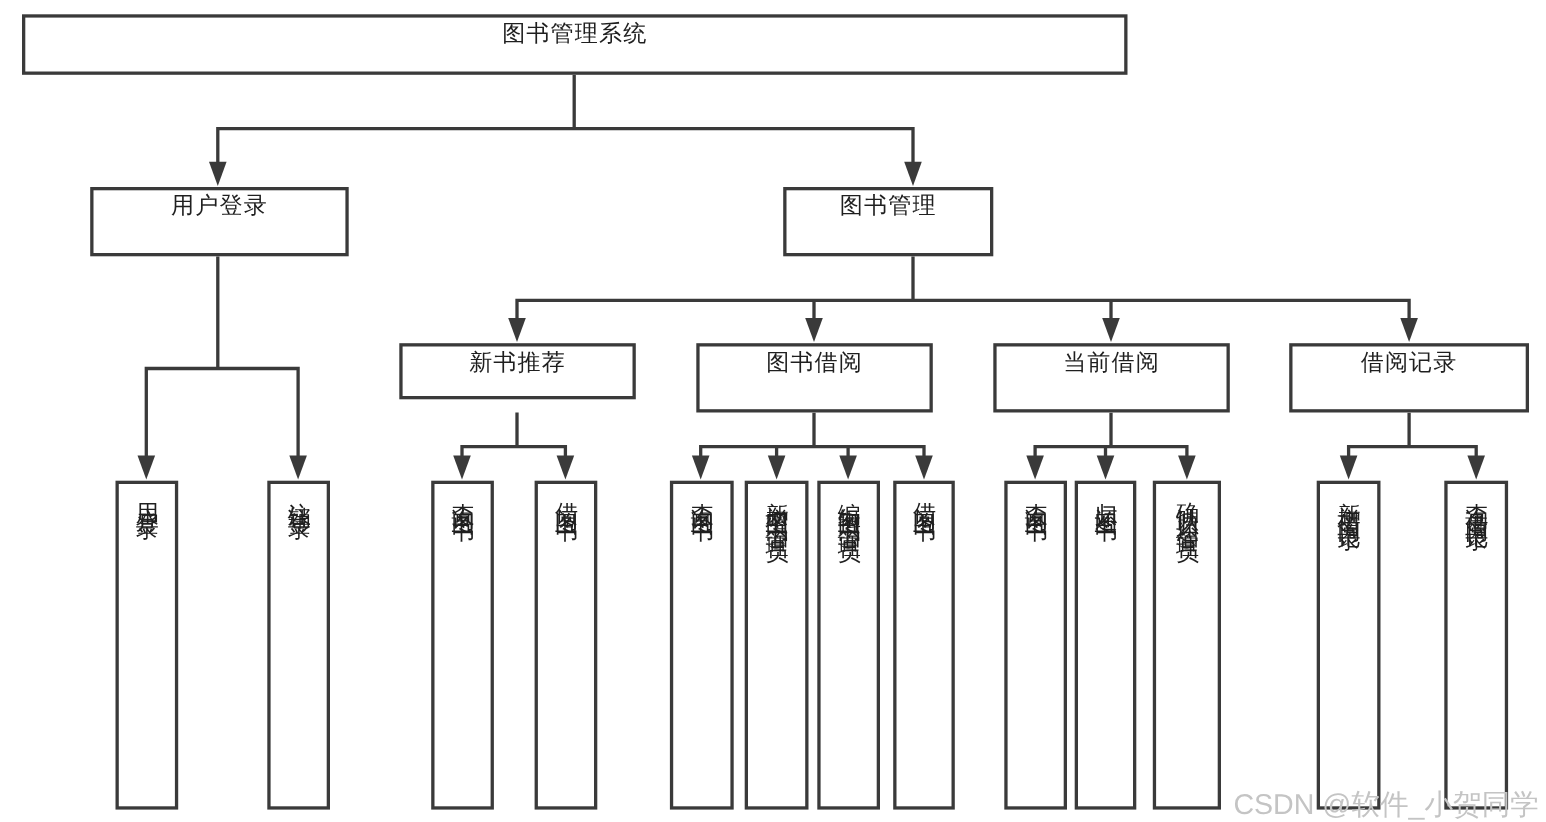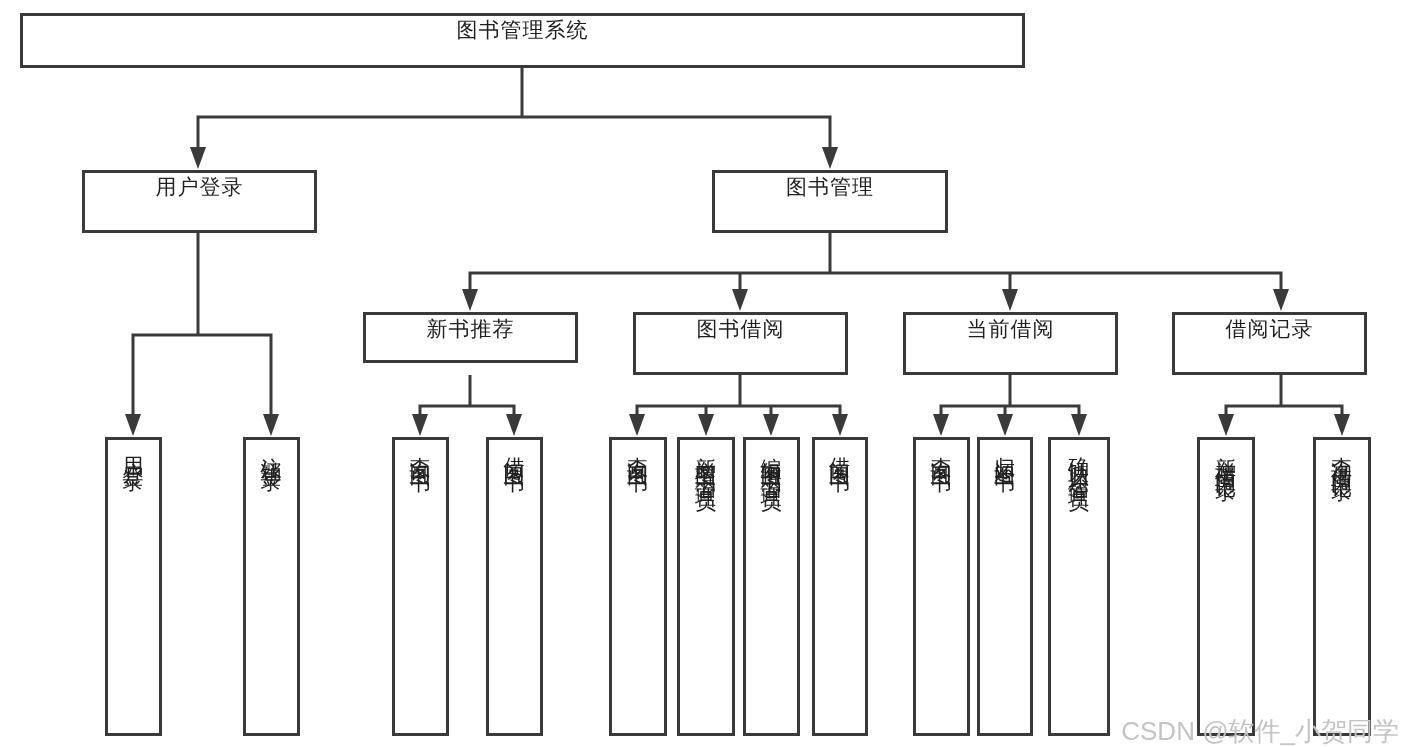--- a/index.html
+++ b/index.html
@@ -72,34 +72,34 @@
     </g>
   </svg>
 
   <div class="box" style="left:20px;top:13px;width:1005px;height:55px">
     <span class="h-label">图书管理系统</span>
   </div>
 
   <div class="box" style="left:82px;top:170px;width:235px;height:63px">
     <span class="h-label">用户登录</span>
   </div>
-  <div class="box" style="left:712px;top:170px;width:236px;height:63px">
+  <div class="box" style="left:712px;top:170px;width:191px;height:63px">
     <span class="h-label">图书管理</span>
   </div>
 
   <div class="box" style="left:363px;top:312px;width:215px;height:51px">
     <span class="h-label">新书推荐</span>
   </div>
   <div class="box" style="left:633px;top:312px;width:215px;height:63px">
     <span class="h-label">图书借阅</span>
   </div>
   <div class="box" style="left:903px;top:312px;width:215px;height:63px">
     <span class="h-label">当前借阅</span>
   </div>
-  <div class="box" style="left:1172px;top:312px;width:195px;height:63px">
+  <div class="box" style="left:1172px;top:312px;width:218px;height:63px">
     <span class="h-label">借阅记录</span>
   </div>
 
   <div class="box" style="left:105px;top:437px;width:57px;height:299px">
     <span class="v-label">用户登录</span>
   </div>
   <div class="box" style="left:243px;top:437px;width:57px;height:299px">
     <span class="v-label">注销登录</span>
   </div>
 

